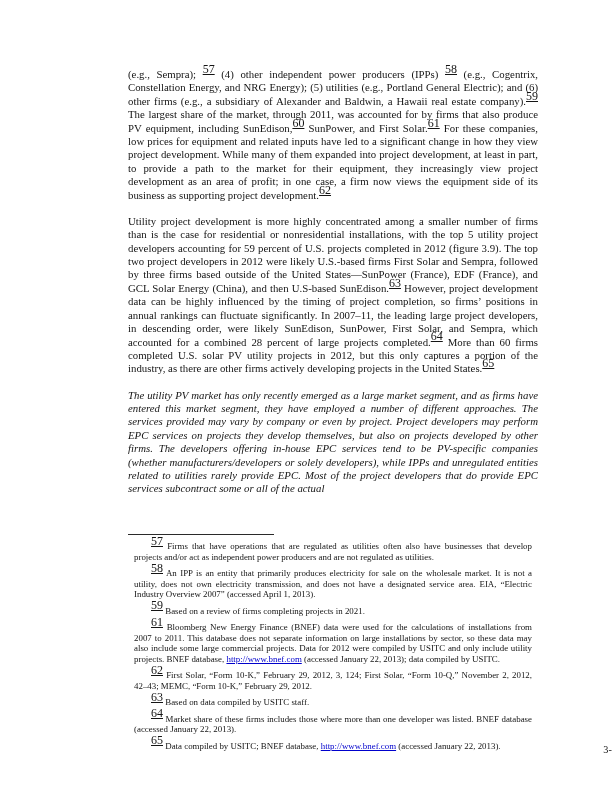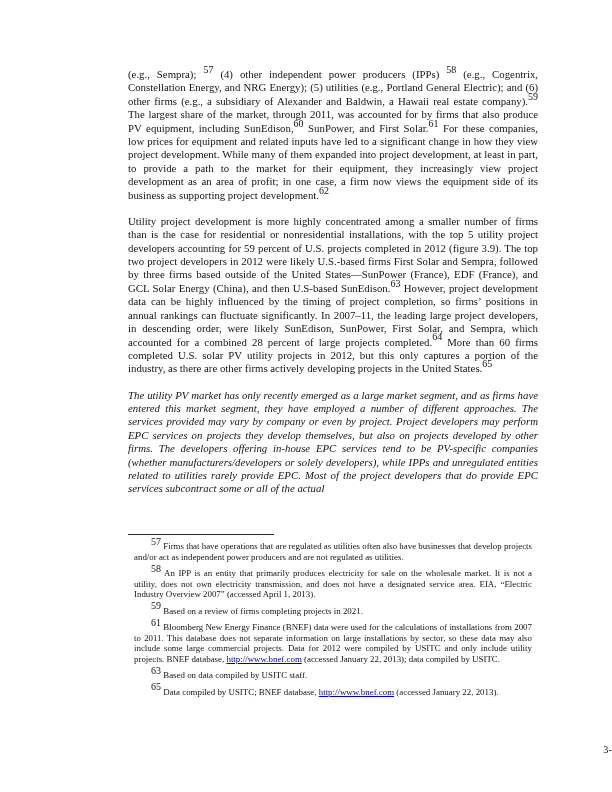--- a/index.html
+++ b/index.html
@@ -24,25 +24,26 @@
     width: 410px;
   }
   .body-para {
     margin: 0 0 12.8px 0;
     font-size: 10.8px;
     line-height: 13.4px;
     text-align: justify;
   }
   .body-para:last-child { margin-bottom: 17px; font-style: italic; }
   sup.fn-ref {
-    font-size: 10px;
+    font-size: 12px;
     line-height: 0;
     position: relative;
     top: -0.5px;
     vertical-align: super;
+    text-decoration: underline;
   }
   .footnote-section {
     position: absolute;
     left: 128px;
     top: 534px;
     width: 410px;
   }
   .fn-rule {
     width: 146px;
     height: 0;
@@ -82,19 +83,21 @@
       </div>
   </main>
 
   <section class="footnote-section">
     <div class="fn-rule"></div>
     <div id="footnote-list">
         <p class="footnote"><sup class="fn-ref">57</sup><span> Firms that have operations that are regulated as utilities often also have businesses that develop projects and/or act as independent power producers and are not regulated as utilities.</span></p>
         <p class="footnote"><sup class="fn-ref">58</sup><span> An IPP is an entity that primarily produces electricity for sale on the wholesale market. It is not a utility, does not own electricity transmission, and does not have a designated service area. EIA, “Electric Industry Overview 2007” (accessed April 1, 2013).</span></p>
         <p class="footnote"><sup class="fn-ref">59</sup><span> Based on a review of firms completing projects in 2021.</span></p>
         <p class="footnote"><sup class="fn-ref">61</sup><span> Bloomberg New Energy Finance (BNEF) data were used for the calculations of installations from 2007 to 2011. This database does not separate information on large installations by sector, so these data may also include some large commercial projects. Data for 2012 were compiled by USITC and only include utility projects. BNEF database, </span><a class="fn-link" href="#">http://www.bnef.com</a><span> (accessed January 22, 2013); data compiled by USITC.</span></p>
+        <p class="footnote"><sup class="fn-ref">62</sup><span> First Solar, “Form 10-K,” February 29, 2012, 3, 124; First Solar, “Form 10-Q,” November 2, 2012, 42–43; MEMC, “Form 10-K,” February 29, 2012.</span></p>
         <p class="footnote"><sup class="fn-ref">63</sup><span> Based on data compiled by USITC staff.</span></p>
+        <p class="footnote"><sup class="fn-ref">64</sup><span> Market share of these firms includes those where more than one developer was listed. BNEF database (accessed January 22, 2013).</span></p>
         <p class="footnote"><sup class="fn-ref">65</sup><span> Data compiled by USITC; BNEF database, </span><a class="fn-link" href="#">http://www.bnef.com</a><span> (accessed January 22, 2013).</span></p>
       </div>
   </section>
 
   <div class="page-number">3-15</div>
 </div>
 
 </body></html>

